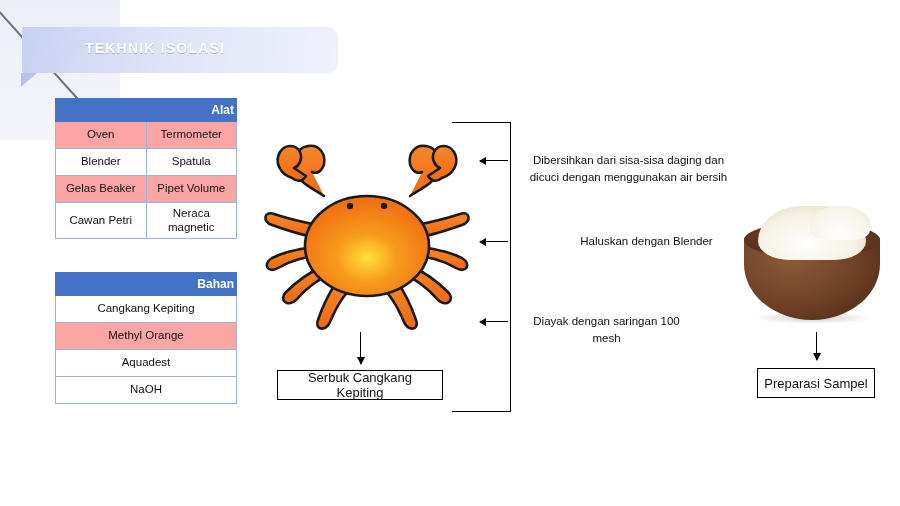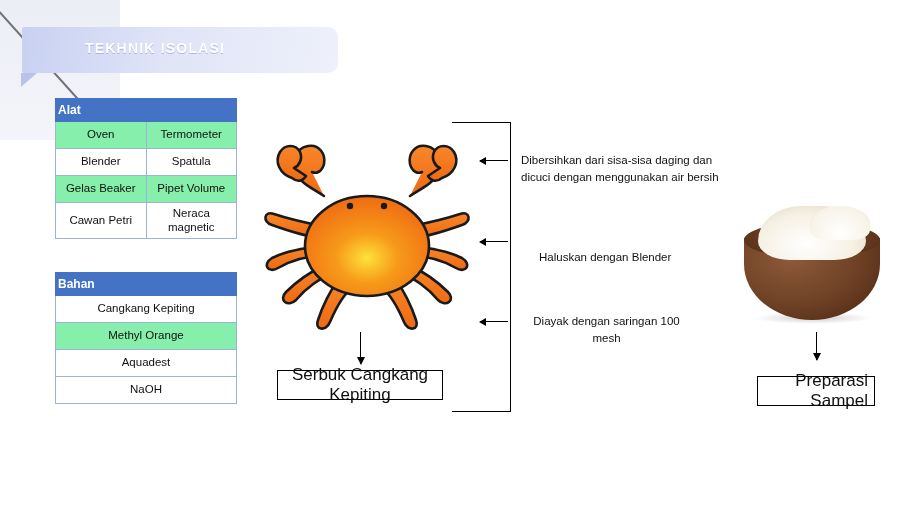--- a/index.html
+++ b/index.html
@@ -86,32 +86,32 @@
   }
   .tbl.alat { left: 55px; top: 98px; }
   .tbl.bahan { left: 55px; top: 272px; }
   .tbl th {
     background: #4472c4;
     color: #fff;
     font-weight: bold;
     font-size: 12px;
     padding: 4px 2px;
     border: 1px solid #4472c4;
-    text-align: left;
+    text-align: right;
   }
   .tbl td {
     border: 1px solid #9cb3dd;
     padding: 4px 3px;
     text-align: center;
     vertical-align: middle;
     height: 18px;
     line-height: 1.18;
   }
   .tbl td.half { width: 50%; }
-  .tbl tr.alt td { background: #86efac; }
+  .tbl tr.alt td { background: #fca5a5; }
 
   
   .crab-wrap {
     position: absolute;
     left: 252px;
     top: 118px;
     width: 230px;
     height: 222px;
   }
   .crab-wrap svg { display: block; }
@@ -137,21 +137,21 @@
     left: -1px; top: -4px;
     border-right: 7px solid #000;
     border-top: 4px solid transparent;
     border-bottom: 4px solid transparent;
   }
   .note {
     position: absolute;
     font-size: 11.5px;
     color: #111;
     line-height: 1.45;
-    text-align: left;
+    text-align: center;
     width: 215px;
   }
   .note.center { text-align: center; width: 165px; }
 
   
   .arrow-v {
     position: absolute;
     width: 0;
     border-left: 1.4px solid #000;
     height: 34px;
@@ -163,35 +163,35 @@
     border-top: 8px solid #000;
     border-left: 4.5px solid transparent;
     border-right: 4.5px solid transparent;
   }
 
   
   .lbox {
     position: absolute;
     border: 1.5px solid #000;
     background: #fff;
-    font-size: 17px;
+    font-size: 13px;
     color: #111;
     display: flex;
     align-items: center;
     justify-content: center;
     text-align: center;
     padding: 0 6px;
     box-sizing: border-box;
   }
   .lbox.serbuk {
     left: 277px; top: 370px;
     width: 166px; height: 30px;
   }
   .lbox.preparasi {
-    left: 757px; top: 376px;
+    left: 757px; top: 368px;
     width: 118px; height: 30px; text-align: right;
   }
 
   
   .bowl-photo {
     position: absolute;
     left: 728px;
     top: 200px;
     width: 168px;
     height: 128px;
@@ -344,21 +344,21 @@
       </g>
     </svg>
   </div>
 
   <div class="bracket-inner"></div>
 
   <div class="arrow-h" style="left:480px; top:160px;"></div>
   <div class="note" style="left:521px; top:152px;">Dibersihkan dari sisa-sisa daging dan dicuci dengan menggunakan air bersih</div>
 
   <div class="arrow-h" style="left:480px; top:241px;"></div>
-  <div class="note" style="left:528px; top:249px;padding-left:11px;">Haluskan dengan Blender</div>
+  <div class="note" style="left:528px; top:233px;padding-left:11px;">Haluskan dengan Blender</div>
 
   <div class="arrow-h" style="left:480px; top:321px;"></div>
   <div class="note center" style="left:524px; top:313px;">Diayak dengan saringan 100 mesh</div>
 
   <div class="arrow-v" style="left:360px; top:332px; height:32px;"></div>
   <div class="lbox serbuk">Serbuk Cangkang Kepiting</div>
 
   <div class="bowl-photo">
     <div class="bowl-shadow"></div>
     <div class="bowl-body"></div>

